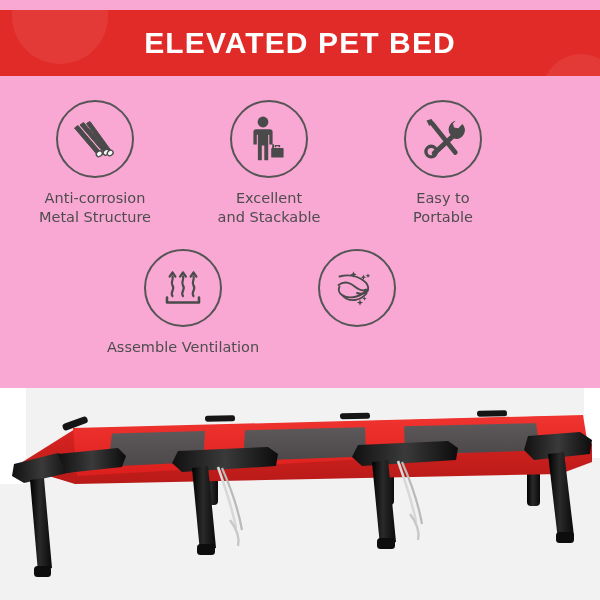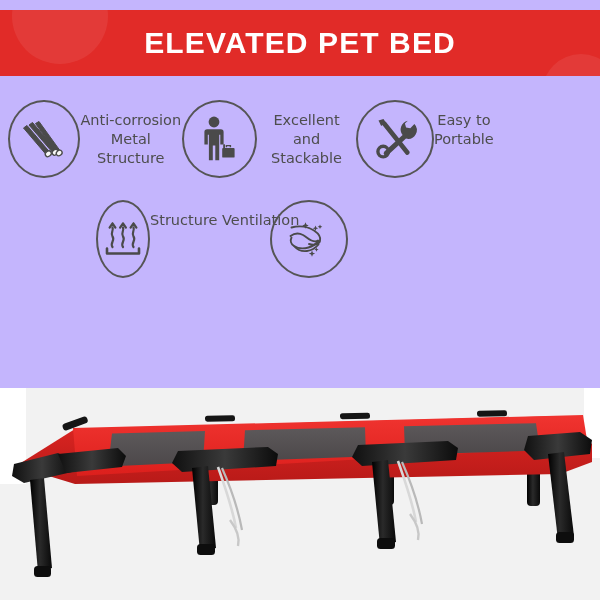--- a/index.html
+++ b/index.html
@@ -12,21 +12,21 @@
     width: 600px;
     height: 600px;
     overflow: hidden;
     font-family: "DejaVu Sans", "Liberation Sans", sans-serif;
     position: relative;
   }
   #page {
     position: relative;
     width: 600px;
     height: 600px;
-    background: #c4b5fd;
+    background: #f9a8d4;
   }
 
   
   .banner {
     position: absolute;
     left: 0;
     top: 10px;
     width: 600px;
     height: 66px;
     background: #e12b28;
@@ -82,21 +82,22 @@
     box-sizing: border-box;
   }
   .feat-row.row2 {
     padding-left: 96px;
     box-sizing: border-box;
     margin-top: 22px;
   }
   .feature {
     width: 174px;
     display: flex;
-    flex-direction: row;
+    flex-direction: column;
+    align-items: center;
   }
   .feat-circle {
     width: 78px;
     height: 78px;
     border: 2px solid #555555;
     border-radius: 50%;
     display: flex;
     align-items: center;
     justify-content: center;
     box-sizing: border-box;
@@ -220,21 +221,21 @@
               <path d="M14.5 33 C11.5 29 17.5 26.5 14.5 22.5 C12 19 16 17 14.5 13.5"></path>
               <path d="M25 33 C22 29 28 26.5 25 22.5 C22.5 19 26.5 17 25 13.5"></path>
               <path d="M35.5 33 C32.5 29 38.5 26.5 35.5 22.5 C33 19 37 17 35.5 13.5"></path>
               <path d="M14.5 9.5 L11.6 13.7 M14.5 9.5 L17.4 13.7"></path>
               <path d="M25 9.5 L22.1 13.7 M25 9.5 L27.9 13.7"></path>
               <path d="M35.5 9.5 L32.6 13.7 M35.5 9.5 L38.4 13.7"></path>
               <path d="M9 34.5 L9 39.5 L41 39.5 L41 34.5" stroke-width="2.6" stroke-linejoin="round"></path>
             </g>
           </svg>
         </div>
-        <div class="feat-label wide">Structure Ventilation</div>
+        <div class="feat-label wide">Assemble Ventilation</div>
       </div>
 
       <div class="feature">
         <div class="feat-circle">
           <svg width="52" height="52" viewBox="0 0 52 52">
             <g fill="none" stroke="#4a4a4a" stroke-width="1.9" stroke-linecap="round" stroke-linejoin="round">
               <path d="M8.5 14.5 C16 12.5 25 13.5 31 17.5 C35.5 20.5 38 24.5 37 28 C36 31.5 31 32.5 26 31"></path>
               <path d="M7.5 23 C11 20.5 16 20 20 22 C23 23.5 25 26 28.5 27.5 C31 28.6 33.5 28.6 35 27.5"></path>
               <path d="M8.5 24.5 C7 27.5 8 31 11 33 C14.5 35.3 20 36 25.5 34.5 C29.5 33.4 33 31 35.8 28"></path>
               <path d="M11.5 33.5 C14 36.5 19 38.5 24 38 C28.5 37.5 32.5 35 35.5 31.5"></path>

